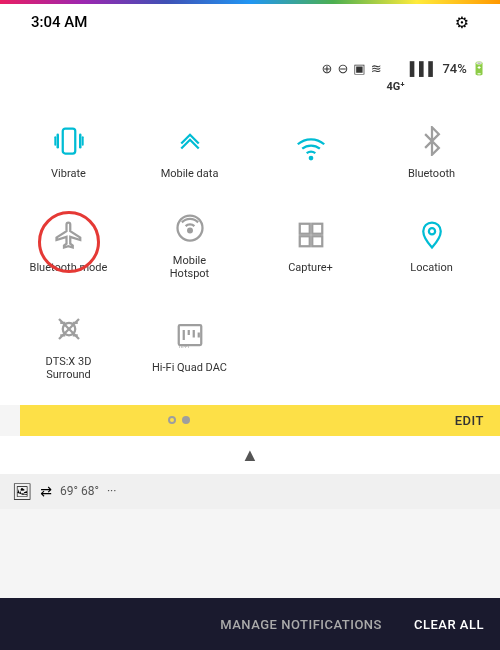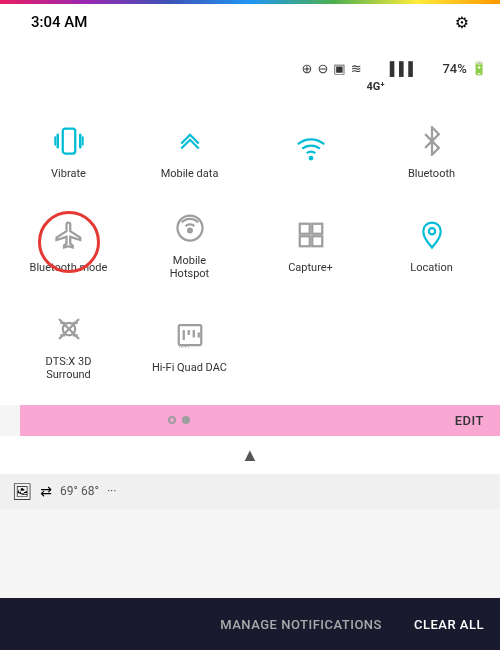--- a/index.html
+++ b/index.html
@@ -29,21 +29,20 @@
 
     .status-time {
       font-size: 15px;
       font-weight: 500;
       color: #000;
     }
 
     .battery-text {
       font-size: 13px;
       font-weight: 500;
-      margin-left: 20px;
     }
 
     
     .top-right-row {
       display: flex;
       justify-content: flex-end;
       align-items: center;
       padding: 4px 12px;
       background: #fff;
       gap: 5px;
@@ -123,21 +122,21 @@
       stroke: #9e9e9e;
       fill: none;
     }
 
     
     .pagination {
       display: flex;
       justify-content: space-between;
       align-items: center;
       padding: 8px 16px;
-      background: #f9a8d4;
+      background: #fde047;
       margin-left: 20px;
     }
 
     .dots {
       display: flex;
       gap: 6px;
       margin: 0 auto;
     }
 
     .dot {

